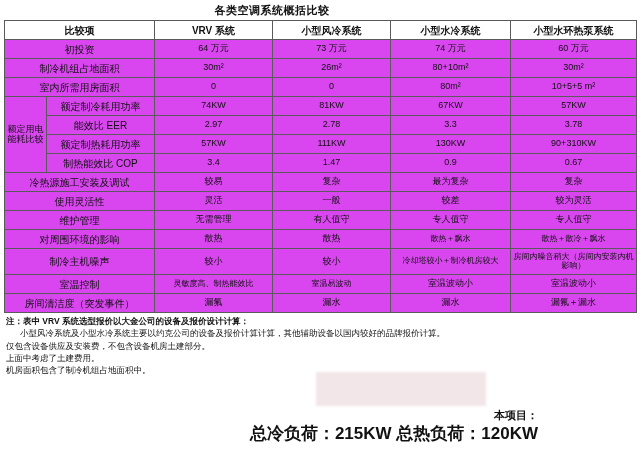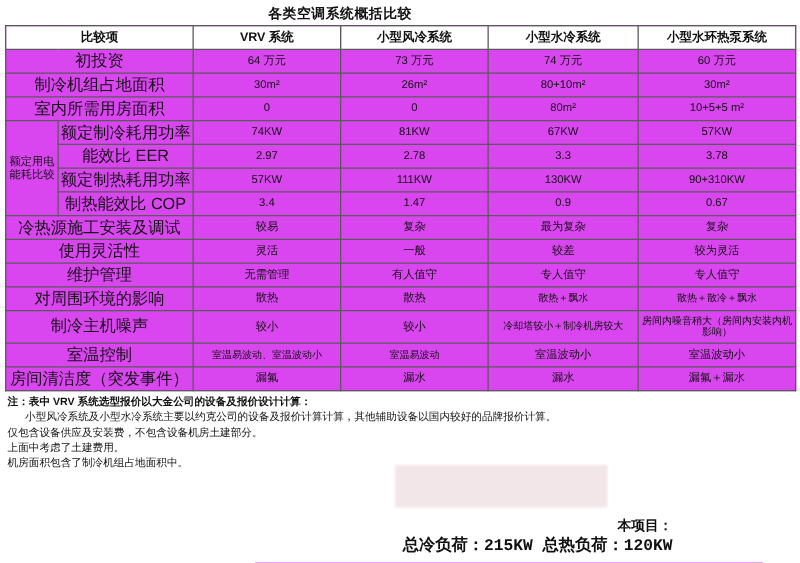--- a/index.html
+++ b/index.html
@@ -39,21 +39,21 @@
     height:16px;
     word-break:break-all;
   }
   thead td{
     font-weight:bold;
     font-size:10px;
     background:#fff;
   }
   td.rowhead{
     text-align:center;
-    font-size:13px;
+    font-size:10px;
     margin-top:27px;
   }
   td.grouphead{
     font-size:9px;
     letter-spacing:0px;
     line-height:1.15;
   }
   td.small{font-size:8px;}
   .notes{
     font-size:8.5px;
@@ -68,21 +68,21 @@
   .project-box{
     position:absolute;
     right:6px;
     bottom:4px;
     text-align:right;
     font-weight:bold;
     line-height:1.35;
     margin-top:20px;
   }
   .project-box .pb-title{font-size:11px;}
-  .project-box .pb-load{font-size:13px;font-family:Liberation Mono, monospace;}
+  .project-box .pb-load{font-size:17px;}
   .smudge{
     position:absolute;
     left:316px;top:372px;
     width:170px;height:34px;
     background:rgba(232,210,214,0.55);
     filter:blur(1px);
     pointer-events:none;
   }
 </style>
 </head>
@@ -193,21 +193,21 @@
       </tr>
       <tr style="height:26px">
         <td colspan="2" class="rowhead">制冷主机噪声</td>
         <td>较小</td>
         <td>较小</td>
         <td class="small">冷却塔较小＋制冷机房较大</td>
         <td class="small">房间内噪音稍大（房间内安装内机影响）</td>
       </tr>
       <tr>
         <td colspan="2" class="rowhead">室温控制</td>
-        <td class="small">室温易波动、室温波动小</td>
+        <td class="small">灵敏度高、制热能效比</td>
         <td class="small">室温易波动</td>
         <td>室温波动小</td>
         <td>室温波动小</td>
       </tr>
       <tr>
         <td colspan="2" class="rowhead">房间清洁度（突发事件）</td>
         <td>漏氟</td>
         <td>漏水</td>
         <td>漏水</td>
         <td>漏氟＋漏水</td>

